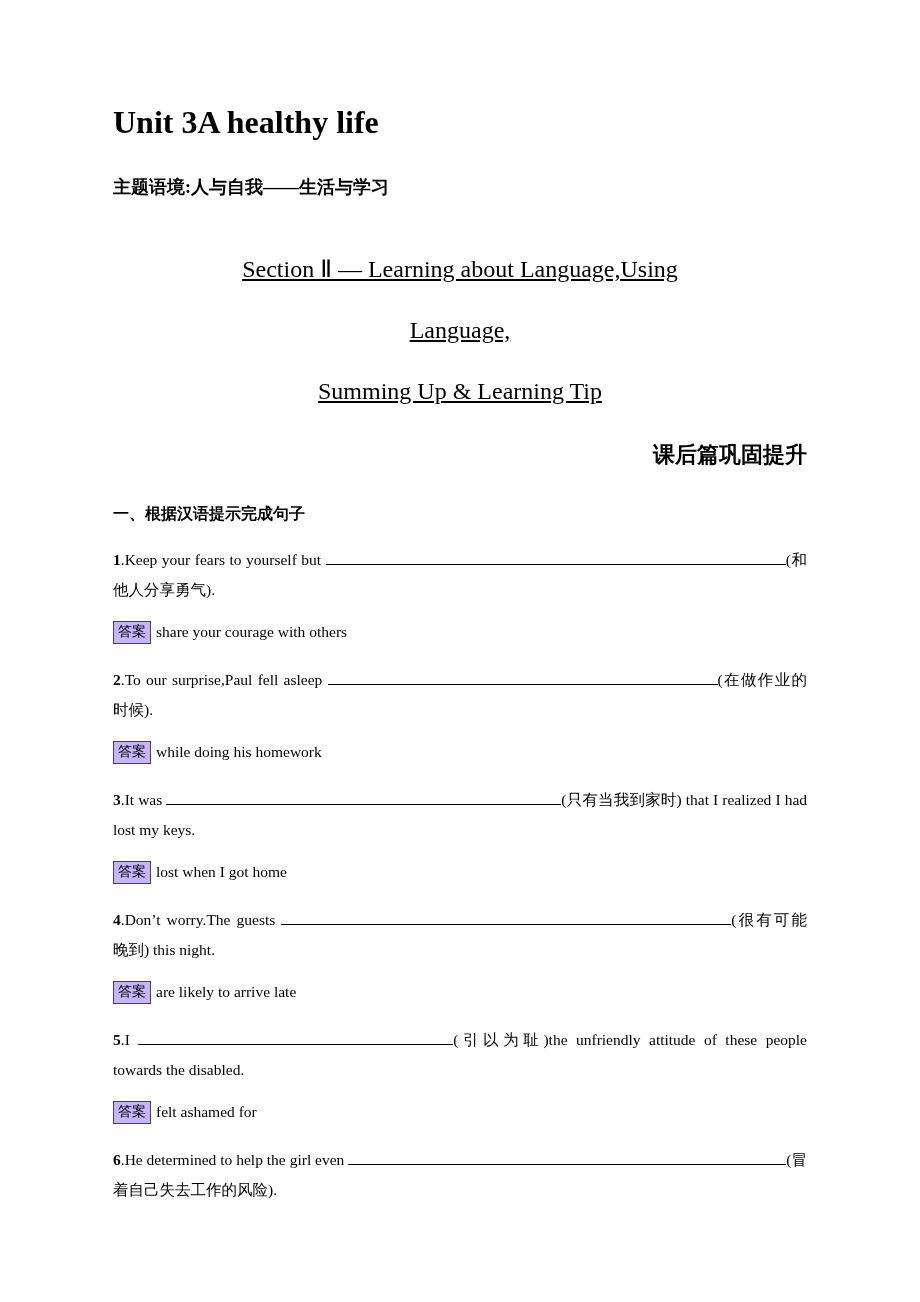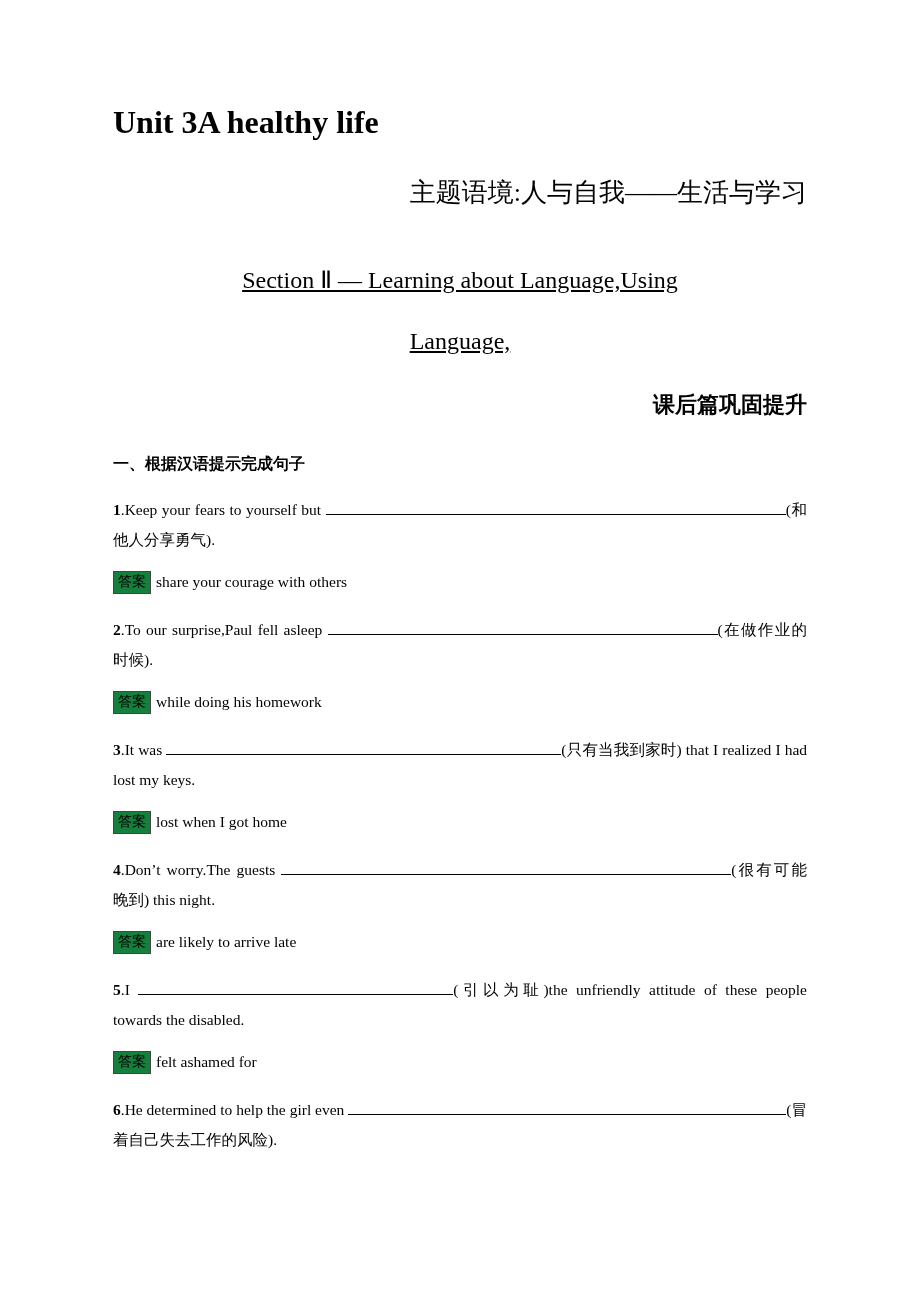--- a/index.html
+++ b/index.html
@@ -10,22 +10,22 @@
     box-sizing:border-box;
     padding:104px 113px 40px 113px;
     overflow:hidden;
   }
   .page-title{
     font-size:32px;font-weight:bold;
     font-family:"Liberation Serif", serif;
     margin:0 0 34px 0;
   }
   .theme-line{
-    text-align:right;
-    font-size:26px;font-weight:normal;
+    text-align:left;
+    font-size:18px;font-weight:bold;
     margin:0 0 40px 0;
   }
   .section-heading{
     text-align:center;
     font-size:24px;
     line-height:61px;
     font-family:"Liberation Serif", serif;
     margin:0 0 18px 0;
     text-decoration:underline;
   }
@@ -63,38 +63,39 @@
   .ans{
     font-size:15px;
     line-height:26px;
     margin:14px 0 0 0;
     display:flex;
     align-items:center;
   }
   .ansbox{
     display:inline-block;
     border:1px solid #444;
-    background:#15803d;
+    background:#c4b5fd;
     padding:1px 4px 2px 4px;
     font-size:14px;
     margin-right:5px;
     line-height:18px;
   }
   .anstext{font-size:15.5px;text-align:center;}
 </style>
 </head>
 <body>
 
 <h1 class="page-title">Unit 3A healthy life</h1>
 
 <div class="theme-line">主题语境:人与自我——生活与学习</div>
 
 <div class="section-heading">
   <div>Section Ⅱ — Learning about Language,Using</div>
   <div>Language,</div>
+  <div>Summing Up &amp; Learning Tip</div>
 </div>
 
 <div class="band"><span class="band-bold">课后篇</span><span class="band-rest">巩固提升</span></div>
 
 <div class="exercise-heading">一、根据汉语提示完成句子</div>
 
 <p class="q"><b class="qn">1</b><span>.Keep your fears to yourself but </span><span class="blank b1"></span><span>(和他人分享勇气).</span></p>
 <p class="ans">
     <span class="ansbox">答案</span>
     <span class="anstext">share your courage with others</span>

